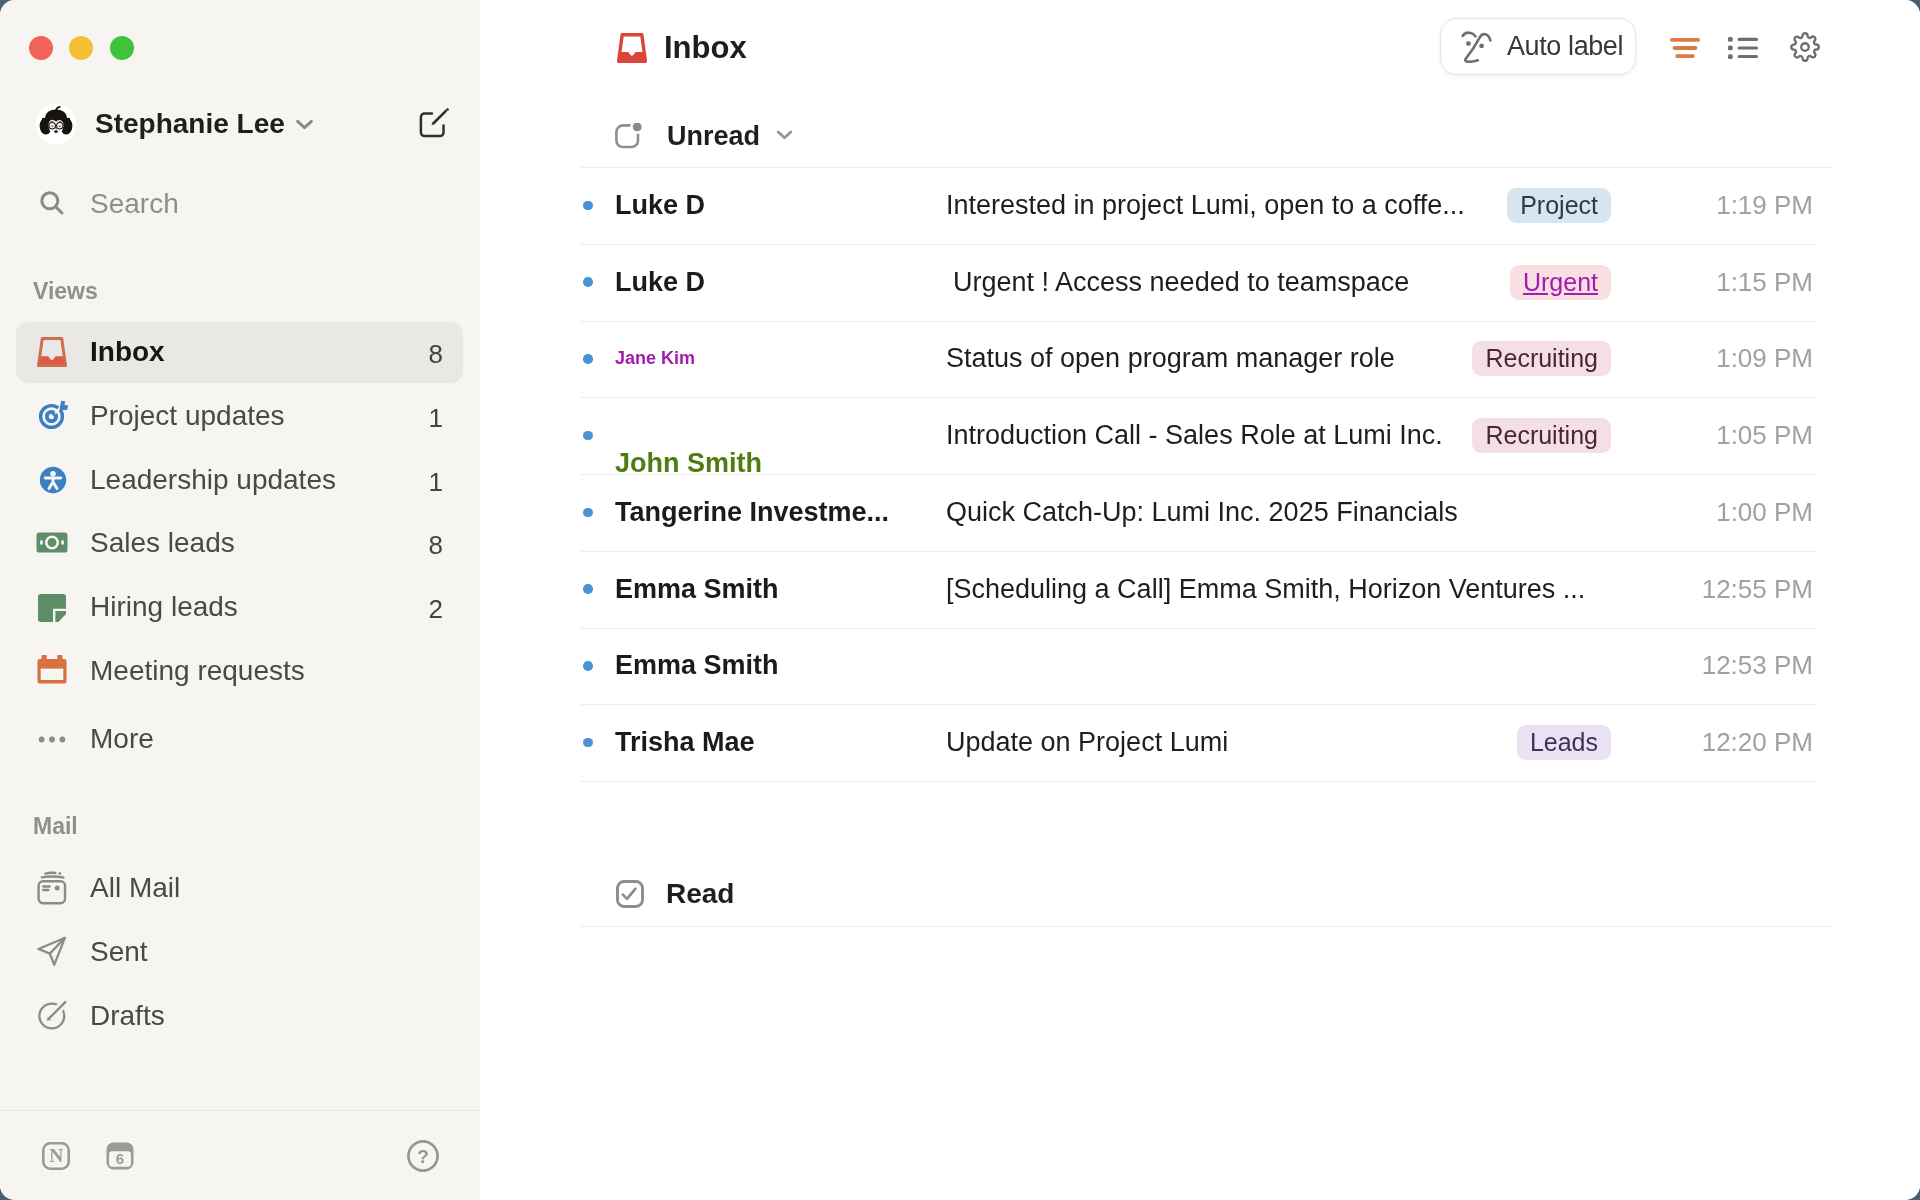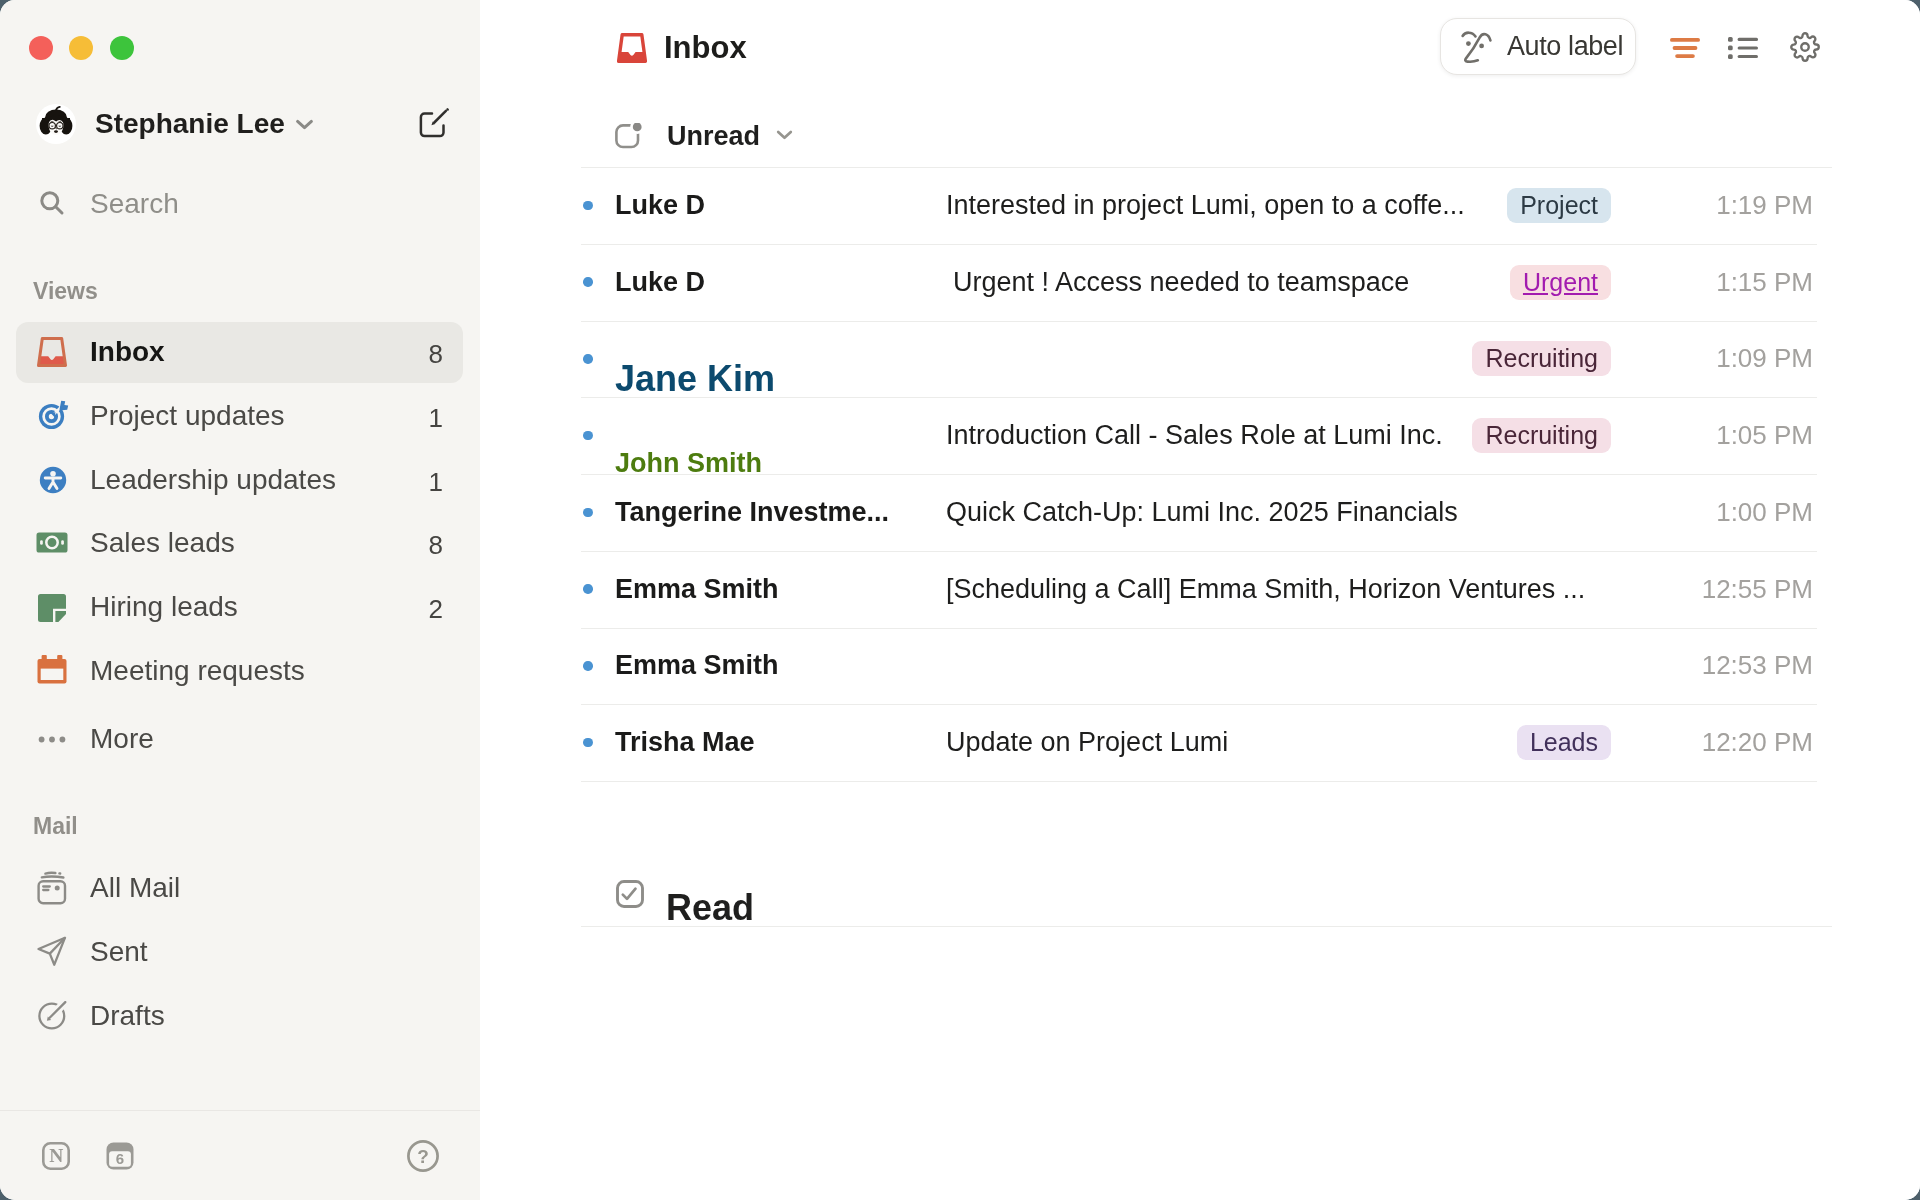--- a/index.html
+++ b/index.html
@@ -211,21 +211,22 @@
   <div class="pill" style="right:309px;top:187.9px;background:#d7e5ee;color:#2c3a44;border-radius:9px;">Project</div>
   <div class="abs" style="right:107px;top:191.4px;height:28px;display:flex;align-items:center;font-size:26px;color:#a3a19e;">1:19 PM</div>
   <div class="sep" style="left:101px;top:243.8px;width:1236px;"></div>
   <div class="abs" style="left:103px;top:277.4px;width:9.5px;height:9.5px;border-radius:50%;background:#4a93d2;"></div>
   <div class="abs" style="left:135px;top:267.1px;height:30px;display:flex;align-items:center;font-size:27px;font-weight:700;color:#1b1b1a;white-space:nowrap;">Luke D</div>
   <div class="abs" style="left:466px;top:267.1px;height:30px;display:flex;align-items:center;font-size:27px;color:#1e1e1d;white-space:nowrap;margin-left:7px;">Urgent ! Access needed to teamspace</div>
   <div class="pill" style="right:309px;top:264.6px;background:#f8dfe1;color:#a21caf;text-decoration:underline;">Urgent</div>
   <div class="abs" style="right:107px;top:268.1px;height:28px;display:flex;align-items:center;font-size:26px;color:#a3a19e;">1:15 PM</div>
   <div class="sep" style="left:101px;top:320.5px;width:1236px;"></div>
   <div class="abs" style="left:103px;top:354.1px;width:9.5px;height:9.5px;border-radius:50%;background:#4a93d2;"></div>
-  <div class="abs" style="left:135px;top:343.9px;height:30px;display:flex;align-items:center;font-size:36px;font-weight:700;color:#0c4a6e;white-space:nowrap;margin-top:20px;">Jane Kim</div>
+  <div class="abs" style="left:135px;top:343.9px;height:30px;display:flex;align-items:center;font-size:18px;font-weight:700;color:#a21caf;white-space:nowrap;">Jane Kim</div>
+  <div class="abs" style="left:466px;top:343.9px;height:30px;display:flex;align-items:center;font-size:27px;color:#1e1e1d;white-space:nowrap;">Status of open program manager role</div>
   <div class="pill" style="right:309px;top:341.4px;background:#f5dfe6;color:#4a2638;">Recruiting</div>
   <div class="abs" style="right:107px;top:344.9px;height:28px;display:flex;align-items:center;font-size:26px;color:#a3a19e;">1:09 PM</div>
   <div class="sep" style="left:101px;top:397.2px;width:1236px;"></div>
   <div class="abs" style="left:103px;top:430.9px;width:9.5px;height:9.5px;border-radius:50%;background:#4a93d2;"></div>
   <div class="abs" style="left:135px;top:420.6px;height:30px;display:flex;align-items:center;font-size:27px;font-weight:700;color:#4d7c0f;white-space:nowrap;margin-top:28px;">John Smith</div>
   <div class="abs" style="left:466px;top:420.6px;height:30px;display:flex;align-items:center;font-size:27px;color:#1e1e1d;white-space:nowrap;">Introduction Call - Sales Role at Lumi Inc.</div>
   <div class="pill" style="right:309px;top:418.1px;background:#f5dfe6;color:#4a2638;">Recruiting</div>
   <div class="abs" style="right:107px;top:421.6px;height:28px;display:flex;align-items:center;font-size:26px;color:#a3a19e;">1:05 PM</div>
   <div class="sep" style="left:101px;top:474.0px;width:1236px;"></div>
   <div class="abs" style="left:103px;top:507.6px;width:9.5px;height:9.5px;border-radius:50%;background:#4a93d2;"></div>
@@ -246,16 +247,16 @@
   <div class="abs" style="left:135px;top:727.6px;height:30px;display:flex;align-items:center;font-size:27px;font-weight:700;color:#1b1b1a;white-space:nowrap;">Trisha Mae</div>
   <div class="abs" style="left:466px;top:727.6px;height:30px;display:flex;align-items:center;font-size:27px;color:#1e1e1d;white-space:nowrap;">Update on Project Lumi</div>
   <div class="pill" style="right:309px;top:725.1px;background:#eae1f2;color:#41305a;">Leads</div>
   <div class="abs" style="right:107px;top:728.6px;height:28px;display:flex;align-items:center;font-size:26px;color:#a3a19e;">12:20 PM</div>
   <div class="sep" style="left:101px;top:781.0px;width:1236px;"></div>
 
   <svg class="ic" style="left:136px;top:880px;" width="28" height="28" viewBox="0 0 28 28">
     <rect x="1.5" y="1.5" width="25" height="25" rx="6.5" fill="none" stroke="#8e8d89" stroke-width="2.9"></rect>
     <path d="M6.8,14.6 L11,18.9 L19.5,8.7" stroke="#8e8d89" stroke-width="2.7" fill="none" stroke-linecap="round" stroke-linejoin="round"></path>
   </svg>
-  <div class="abs" style="left:186px;top:880px;height:28px;display:flex;align-items:center;font-size:36px;font-weight:700;color:#1f1f1e;margin-top:14px;">Read</div>
+  <div class="abs" style="left:186px;top:880px;height:28px;display:flex;align-items:center;font-size:28px;font-weight:700;color:#1f1f1e;">Read</div>
   <div class="sep" style="left:101px;top:926px;width:1251px;"></div>
 </div>
 </div>
 
 </body></html>

